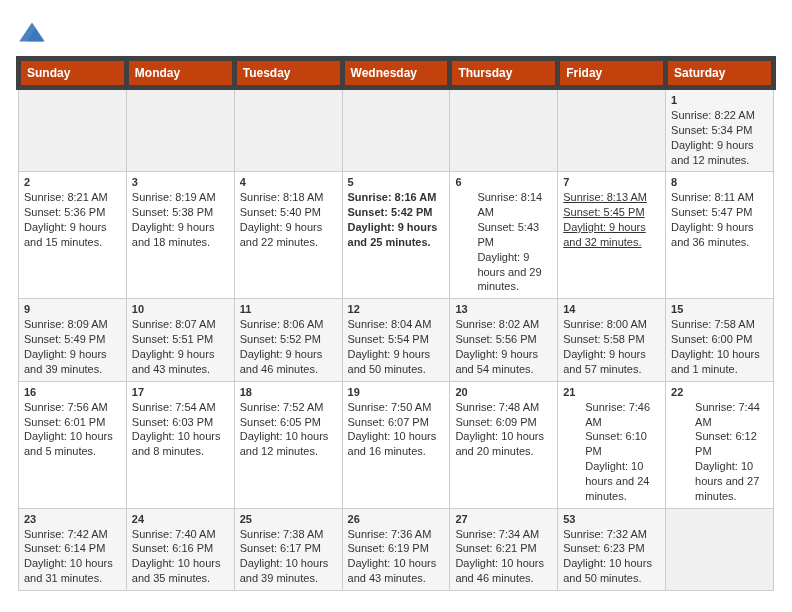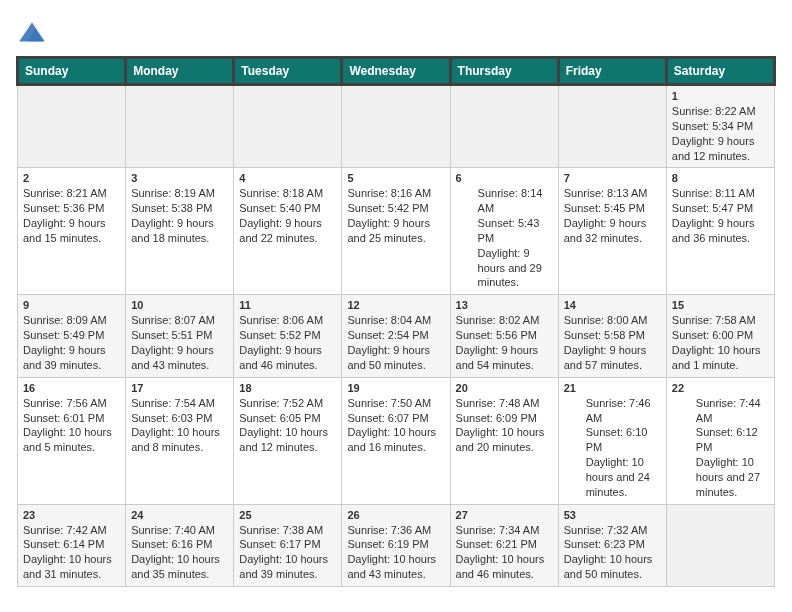--- a/index.html
+++ b/index.html
@@ -56,27 +56,27 @@
       font-size: 14px;
       font-weight: normal;
       color: #555;
     }
     .calendar {
       width: 100%;
       border-collapse: collapse;
       border: 1px solid #ccc;
     }
     .calendar th {
-      background-color: #0f766e;
+      background-color: #c2410c;
       color: #fff;
       font-size: 12px;
       font-weight: bold;
       padding: 5px 6px;
       text-align: left;
-      border: 3px solid #404040;
+      border: 5px solid #404040;
     }
     .calendar td {
       vertical-align: top;
       padding: 4px 5px;
       border: 1px solid #ccc;
       width: calc(100% / 7);
       min-height: 80px;
       height: 80px;
       background: #fff;
       font-size: 10px;
@@ -168,33 +168,33 @@
 Daylight: 9 hours and 18 minutes.</div>
           </td>
           <td>
             <span class="day-number">4</span>
             <div class="day-info" style="white-space: pre-line;">Sunrise: 8:18 AM
 Sunset: 5:40 PM
 Daylight: 9 hours and 22 minutes.</div>
           </td>
           <td>
             <span class="day-number">5</span>
-            <div class="day-info" style="white-space: pre-line;">Sunrise: 8:16 AM
+            <div class="day-info" style="white-space: pre-line; font-weight: bold;">Sunrise: 8:16 AM
 Sunset: 5:42 PM
 Daylight: 9 hours and 25 minutes.</div>
           </td>
           <td>
             <span class="day-number">6</span>
             <div class="day-info" style="white-space: pre-line; margin-left: 22px;">Sunrise: 8:14 AM
 Sunset: 5:43 PM
 Daylight: 9 hours and 29 minutes.</div>
           </td>
           <td>
             <span class="day-number">7</span>
-            <div class="day-info" style="white-space: pre-line;">Sunrise: 8:13 AM
+            <div class="day-info" style="white-space: pre-line; text-decoration: underline;">Sunrise: 8:13 AM
 Sunset: 5:45 PM
 Daylight: 9 hours and 32 minutes.</div>
           </td>
           <td>
             <span class="day-number">8</span>
             <div class="day-info" style="white-space: pre-line;">Sunrise: 8:11 AM
 Sunset: 5:47 PM
 Daylight: 9 hours and 36 minutes.</div>
           </td>
         </tr>
@@ -213,21 +213,21 @@
           </td>
           <td>
             <span class="day-number">11</span>
             <div class="day-info" style="white-space: pre-line;">Sunrise: 8:06 AM
 Sunset: 5:52 PM
 Daylight: 9 hours and 46 minutes.</div>
           </td>
           <td>
             <span class="day-number">12</span>
             <div class="day-info" style="white-space: pre-line;">Sunrise: 8:04 AM
-Sunset: 2:54 PM
+Sunset: 5:54 PM
 Daylight: 9 hours and 50 minutes.</div>
           </td>
           <td>
             <span class="day-number">13</span>
             <div class="day-info" style="white-space: pre-line;">Sunrise: 8:02 AM
 Sunset: 5:56 PM
 Daylight: 9 hours and 54 minutes.</div>
           </td>
           <td>
             <span class="day-number">14</span>

